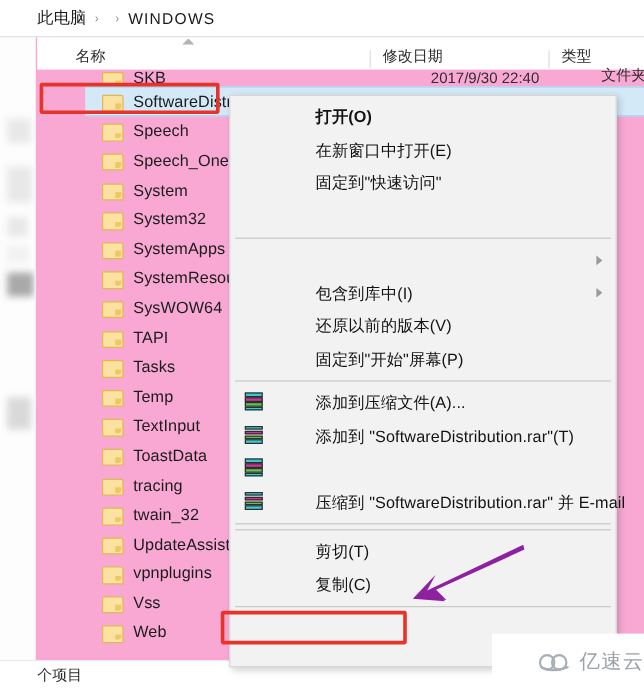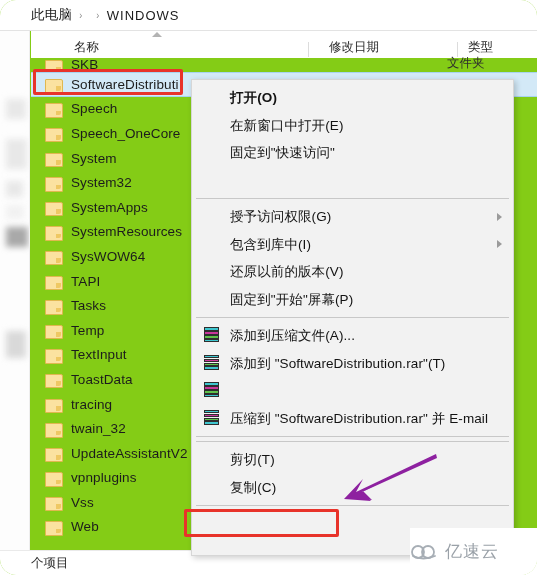--- a/index.html
+++ b/index.html
@@ -5,23 +5,22 @@
   * { box-sizing: border-box; margin: 0; padding: 0; }
   html, body {
     width: 537px; height: 575px;
     font-family: "Liberation Sans", "DejaVu Sans", sans-serif;
     background: #ffffff;
     overflow: hidden;
   }
   #screen {
     position: relative;
     width: 537px; height: 575px;
-    background: #84cc16;
+    background: #f9a8d4;
     overflow: hidden;
-    border-radius: 16px;
   }
 
   
   #breadcrumb-bar {
     position: absolute; left: 0; top: 0; width: 537px; height: 31px;
     background: #ffffff;
     border-bottom: 1px solid #e3e3e3;
     display: flex; align-items: center;
     padding-left: 31px;
   }
@@ -38,22 +37,22 @@
   
   #column-header {
     position: absolute; left: 31px; top: 31px; width: 506px; height: 27px;
     background: #ffffff;
     display: flex; align-items: flex-end;
   }
   .col {
     font-size: 12.5px; color: #2b2b2b; position: absolute; bottom: 2px;
     white-space: nowrap;
   }
-  .col-name { left: 43px; }
-  .col-date { left: 298px; }
+  .col-name { left: 32px; }
+  .col-date { left: 288px; }
   .col-type { left: 437px; }
   .col-divider {
     position: absolute; bottom: 1px; width: 1px; height: 15px; background: #dcdcdc;
   }
   #sort-caret {
     position: absolute; left: 121px; top: 1px;
     width: 0; height: 0;
     border-left: 5px solid transparent;
     border-right: 5px solid transparent;
     border-bottom: 5px solid #9a9a9a;
@@ -77,20 +76,21 @@
   
   #file-list {
     position: absolute; left: 31px; top: 56px; width: 506px; height: 487px;
     overflow: hidden;
   }
   .file-row {
     position: relative;
     height: 24.6px;
     display: flex; align-items: center;
     padding-left: 14px;
+    margin-left: 40px;
   }
   .file-row.clipped-top { height: 16px; align-items: flex-end; }
   .folder-icon {
     width: 17px; height: 14px; position: relative; flex: 0 0 auto;
     margin-right: 9px;
   }
   .folder-icon::before {
     content: ""; position: absolute; left: 0; top: 1.5px;
     width: 16px; height: 12.5px;
     background: #fbe2a0;
@@ -103,21 +103,21 @@
     background: #efc863;
     border-radius: 0 0 2px 0;
   }
   .file-name {
     font-size: 13.5px; color: #1c1c1c; white-space: nowrap; letter-spacing: .1px;
   }
   .file-date, .file-type {
     position: absolute; font-size: 12.5px; color: #2d2d2d; white-space: nowrap;
   }
   .file-date { left: 288px; }
-  .file-type { left: 416px; }
+  .file-type { left: 430px; }
 
   
   #row-selected {
     background: #d3e9f7;
     border-top: 1px solid #a8d4ef;
     border-bottom: 1px solid #a8d4ef;
   }
 
   
   .red-box {
@@ -146,21 +146,21 @@
     padding-left: 11px;
     font-size: 13.5px; color: #131313;
     white-space: nowrap;
   }
   .menu-item.bold { font-weight: bold; }
   .mi-icon {
     width: 18px; height: 18px; flex: 0 0 auto; margin-right: 9px;
     position: relative;
   }
   .mi-icon.blank { background: transparent; }
-  .mi-label { line-height: 1; letter-spacing: .1px; }
+  .mi-label { line-height: 1; letter-spacing: .1px; margin-left: 33px; }
   .mi-chevron {
     position: absolute; right: 11px; top: 50%;
     transform: translateY(-50%);
     width: 0; height: 0;
     border-top: 4px solid transparent;
     border-bottom: 4px solid transparent;
     border-left: 5px solid #9b9b9b;
   }
   .menu-sep {
     height: 1px; background: #c8c8c8; margin: 4px 4px 4px 4px;
@@ -218,21 +218,21 @@
     border-top: 1px solid #eaeaea;
     display: flex; align-items: center; padding-left: 31px;
   }
   #status-text { font-size: 12.5px; color: #2a2a2a; }
 
   
   #watermark {
     position: absolute; right: 0; bottom: 0;
     width: 127px; height: 47px;
     background: #ffffff;
-    display: flex; align-items: center; justify-content: flex-start;
+    display: flex; align-items: center; justify-content: flex-end;
     gap: 5px;
     z-index: 60;
   }
   #watermark-text {
     font-size: 17px; color: #9aa1a8; letter-spacing: 1px;
   }
   #watermark-logo { display: block; }
 </style>
 </head>
 <body>
@@ -262,20 +262,21 @@
     <span class="col col-date">修改日期</span>
     <div class="col-divider" style="left:426px;"></div>
     <span class="col col-type">类型</span>
   </div>
 
   <div id="file-list">
 
     <div class="file-row clipped-top" style="overflow:hidden;">
       <span class="folder-icon"></span>
       <span class="file-name">SKB</span>
+      <span class="file-date">2017/9/30 22:40</span>
       <span class="file-type">文件夹</span>
     </div>
 
     <div class="file-row" id="row-selected">
       <span class="folder-icon"></span>
       <span class="file-name">SoftwareDistributi</span>
     </div>
 
     <div id="file-rows">
         <div class="file-row">
@@ -368,21 +369,20 @@
       <div class="menu-item">
         <span class="mi-icon blank"></span>
         <span class="mi-label">固定到"快速访问"</span>
       </div>
       <div class="menu-item">
         <span class="mi-icon"><span class="icon-huorong"></span></span>
       </div>
       <div class="menu-sep"></div>
       <div class="menu-item">
         <span class="mi-icon blank"></span>
-        <span class="mi-label">授予访问权限(G)</span>
         <span class="mi-chevron"></span>
       </div>
       <div class="menu-item">
         <span class="mi-icon blank"></span>
         <span class="mi-label">包含到库中(I)</span>
         <span class="mi-chevron"></span>
       </div>
       <div class="menu-item">
         <span class="mi-icon blank"></span>
         <span class="mi-label">还原以前的版本(V)</span>

